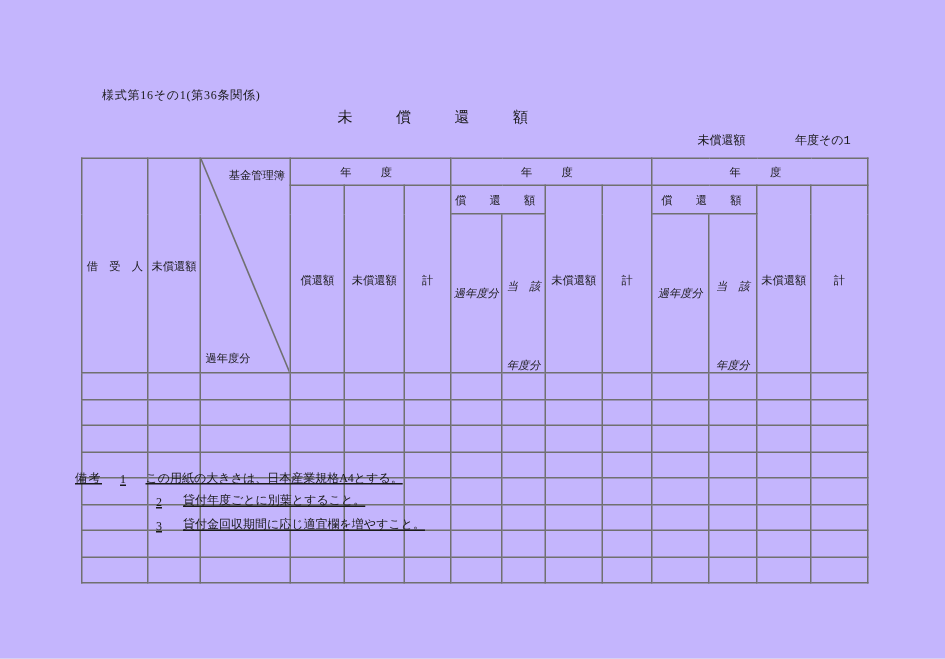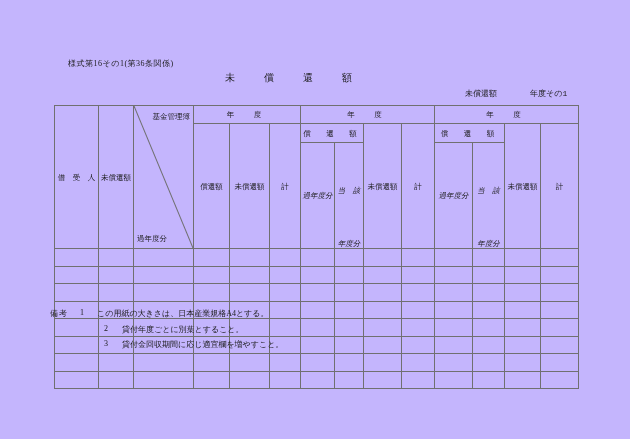--- a/index.html
+++ b/index.html
@@ -29,21 +29,21 @@
   .year-head { text-align:right; padding-right:4px; letter-spacing:6px; }
   .spread { letter-spacing:4px; }
   .two-line div { line-height:8.5px;margin-top:44px; }
 
   .diag-cell { position:relative; }
   .diag-cell svg { position:absolute; left:0; top:0; width:100%; height:100%; }
   .diag-top { position:absolute; right:3px; top:6px; font-size:7.5px; }
   .diag-bottom { position:absolute; left:3px; bottom:5px; font-size:7.5px; }
 
   .notes { position:absolute; left:50px; top:308px; font-size:8px; }
-  .note-row { display:flex; height:15.5px; align-items:flex-start; white-space:nowrap; }
+  .note-row { display:flex; height:15.5px; align-items:flex-end; white-space:nowrap;text-decoration:underline; }
   .note-row .lbl { display:inline-block; width:30px; letter-spacing:1px; }
   .note-row .num { display:inline-block; width:17px; }
   .note-row.indent { padding-left:54px; }
   .note-row.indent .num { width:18px; }
 </style>
 </head>
 <body>
 
 <div class="page">
 

